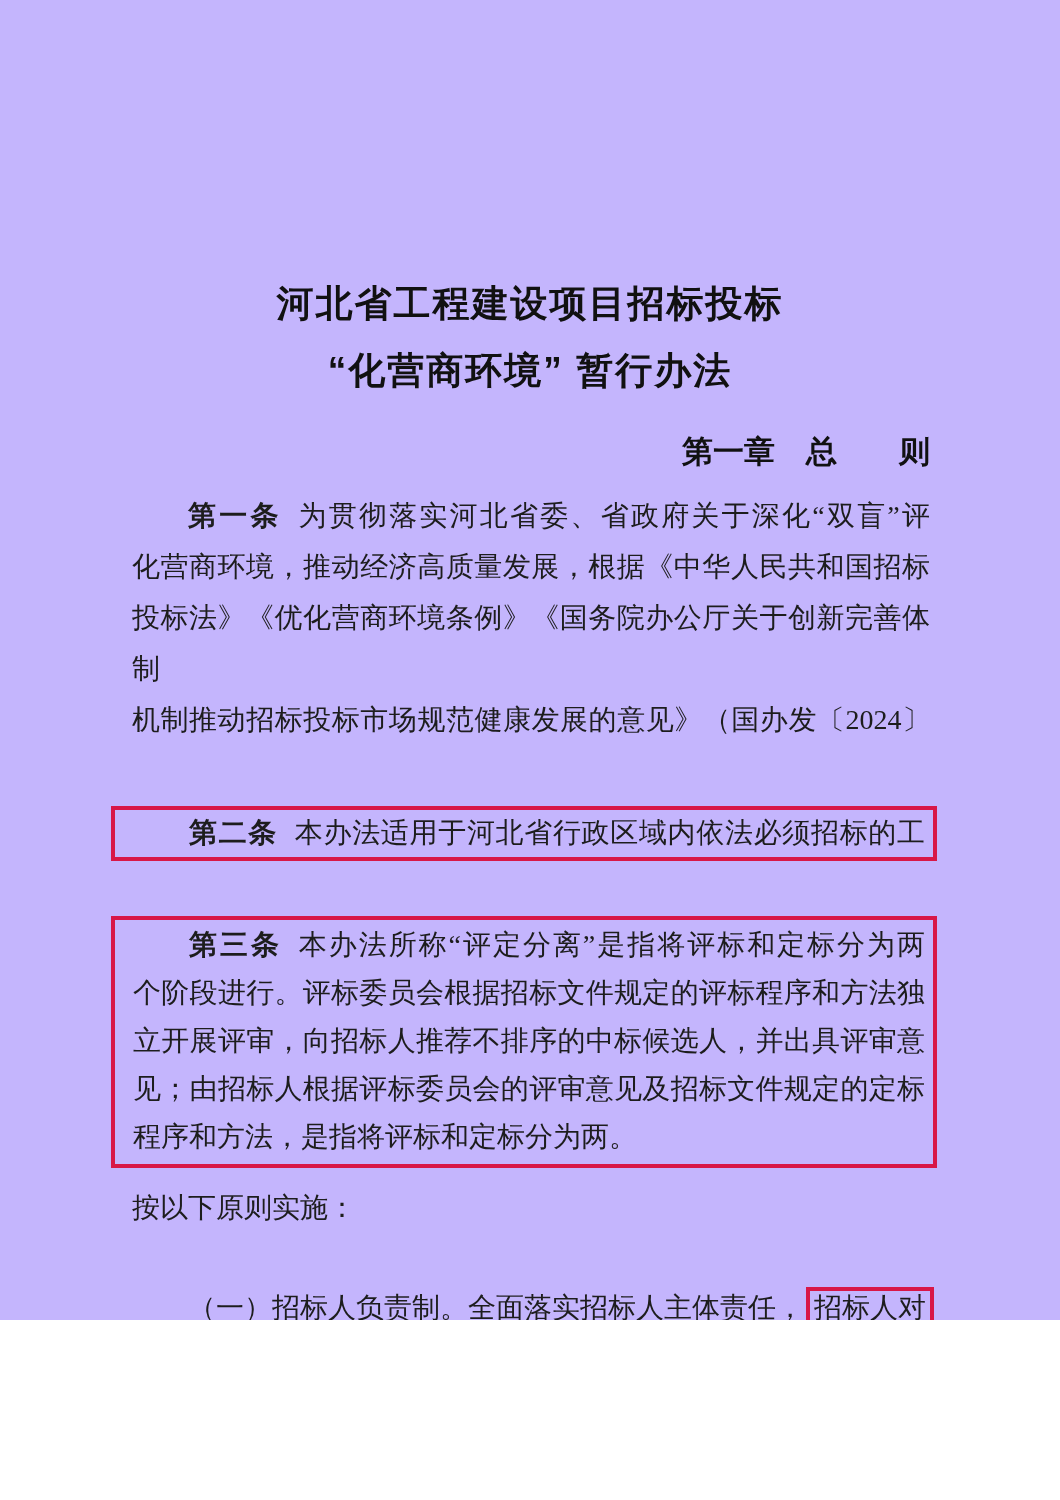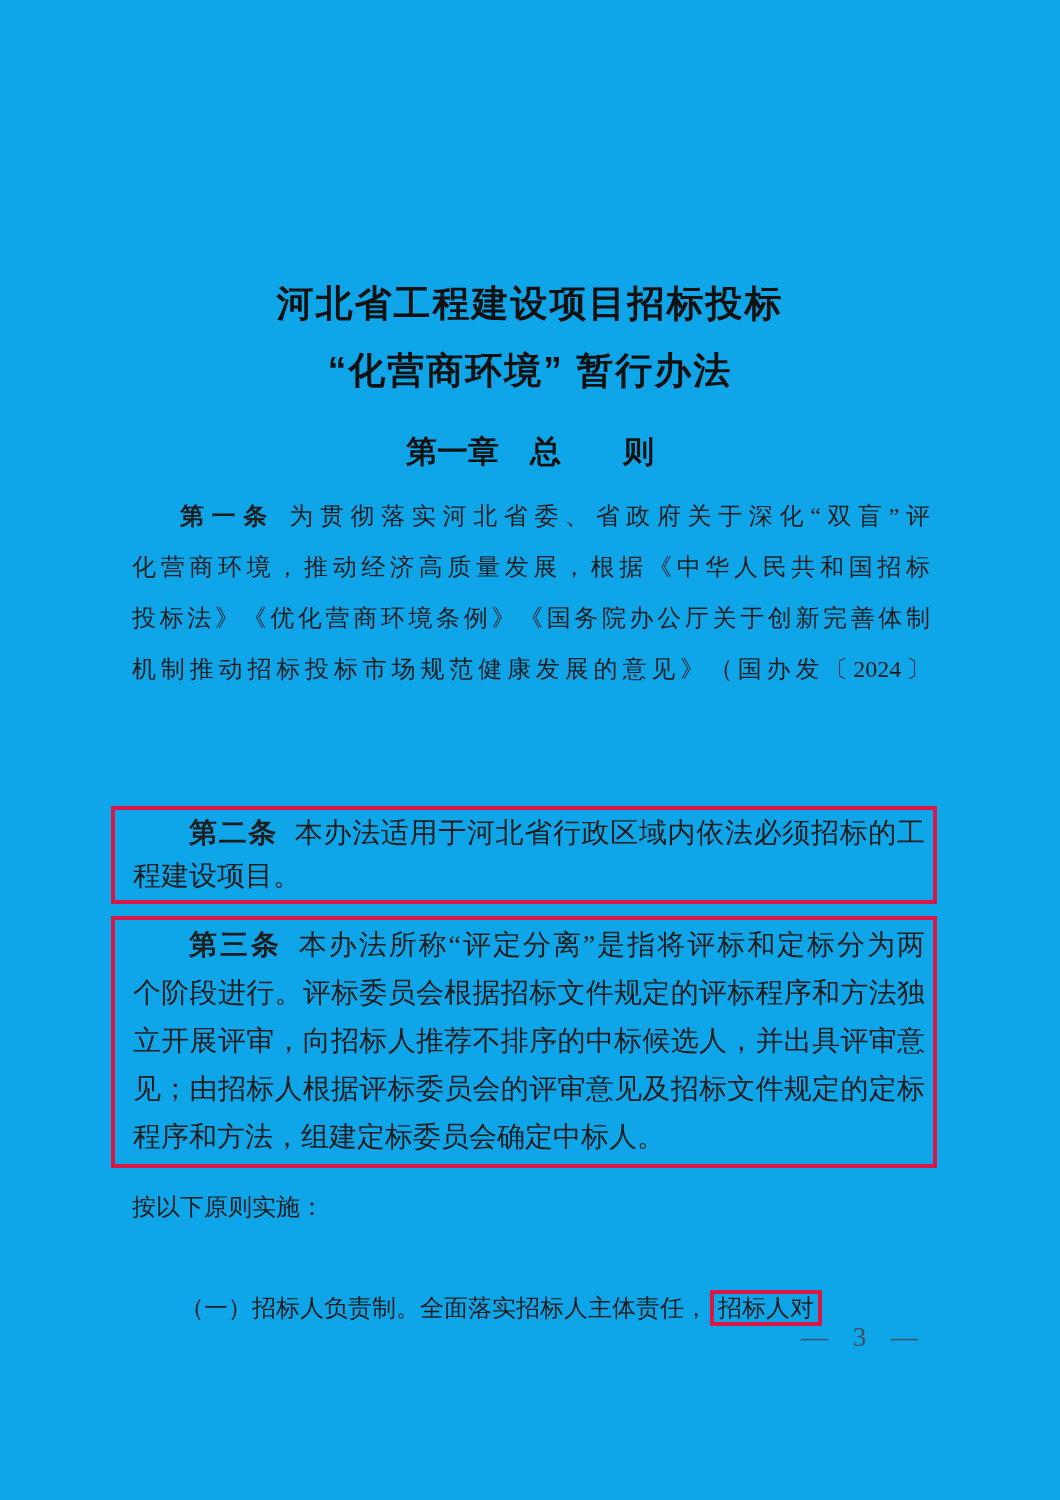--- a/index.html
+++ b/index.html
@@ -4,22 +4,22 @@
 <style>
   :root{
     --red:#d81747;
     --ink:#1d1d1d;
     --pagenum:#3d4e63;
   }
   html,body{margin:0;padding:0;background:#fff;}
   .page{
     position:relative;
     width:1060px;
-    height:1500px;
-    background:#0ea5e9;
+    height:1320px;
+    background:#c4b5fd;
     margin:0 auto;
     overflow:hidden;
     color:var(--ink);
     font-family:"Liberation Serif", serif;
   }
   .title{
     position:absolute;
     left:130px;
     width:800px;
     margin:0;
@@ -32,32 +32,32 @@
     color:#111;
   }
   .title-l1{top:283px;}
   .title-l2{top:350px;}
   .chapter{
     position:absolute;
     top:433px;
     left:130px;
     width:800px;
     margin:0;
-    text-align:center;
+    text-align:right;
     font-family:"Liberation Sans", sans-serif;
     font-weight:700;
     font-size:31px;
     line-height:38px;
     color:#111;
   }
   .para{
     position:absolute;
     left:132px;
     width:798px;
-    font-size:24px;
+    font-size:28px;
     line-height:51px;
   }
   .line{
     text-align:justify;
     text-align-last:justify;
   }
   .line.lastline{
     text-align-last:left;
   }
   .line.firstline{
@@ -113,29 +113,28 @@
 
   <div class="para" style="top:490px">
     <div class="line firstline"><span class="art-num">第一条</span><span>为贯彻落实河北省委、省政府关于深化“双盲”评</span></div>
     <div class="line">化营商环境，推动经济高质量发展，根据《中华人民共和国招标</div>
     <div class="line">投标法》《优化营商环境条例》《国务院办公厅关于创新完善体制</div>
     <div class="line">机制推动招标投标市场规范健康发展的意见》（国办发〔2024〕</div>
   </div>
 
   <div class="red-box box-a">
     <div class="line firstline"><span class="art-num">第二条</span><span>本办法适用于河北省行政区域内依法必须招标的工</span></div>
-    <div class="line lastline">程建设项目。</div>
   </div>
 
   <div class="red-box box-b">
     <div class="line firstline"><span class="art-num">第三条</span><span>本办法所称“评定分离”是指将评标和定标分为两</span></div>
     <div class="line">个阶段进行。评标委员会根据招标文件规定的评标程序和方法独</div>
     <div class="line">立开展评审，向招标人推荐不排序的中标候选人，并出具评审意</div>
     <div class="line">见；由招标人根据评标委员会的评审意见及招标文件规定的定标</div>
-    <div class="line lastline">程序和方法，组建定标委员会确定中标人。</div>
+    <div class="line lastline">程序和方法，是指将评标和定标分为两。</div>
   </div>
 
   <div class="para" style="top:1182px">
     <div class="line lastline">按以下原则实施：</div>
   </div>
 
   <div class="para" style="top:1284px">
     <div class="line lastline firstline item-line"><span>（一）招标人负责制。全面落实招标人主体责任，</span><span class="inline-red-box">招标人对</span></div>
   </div>
 

